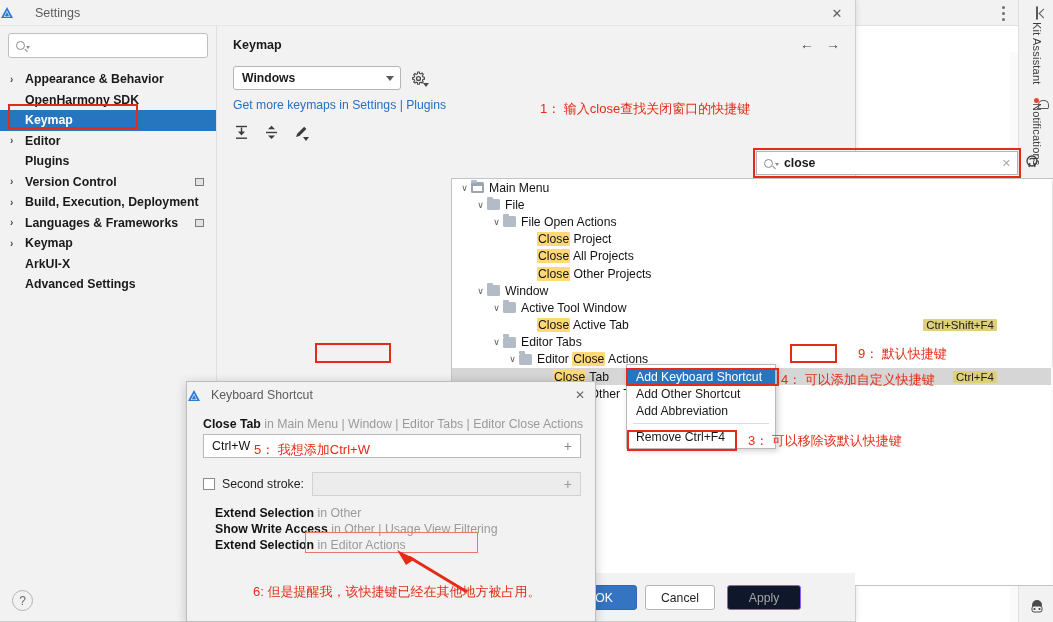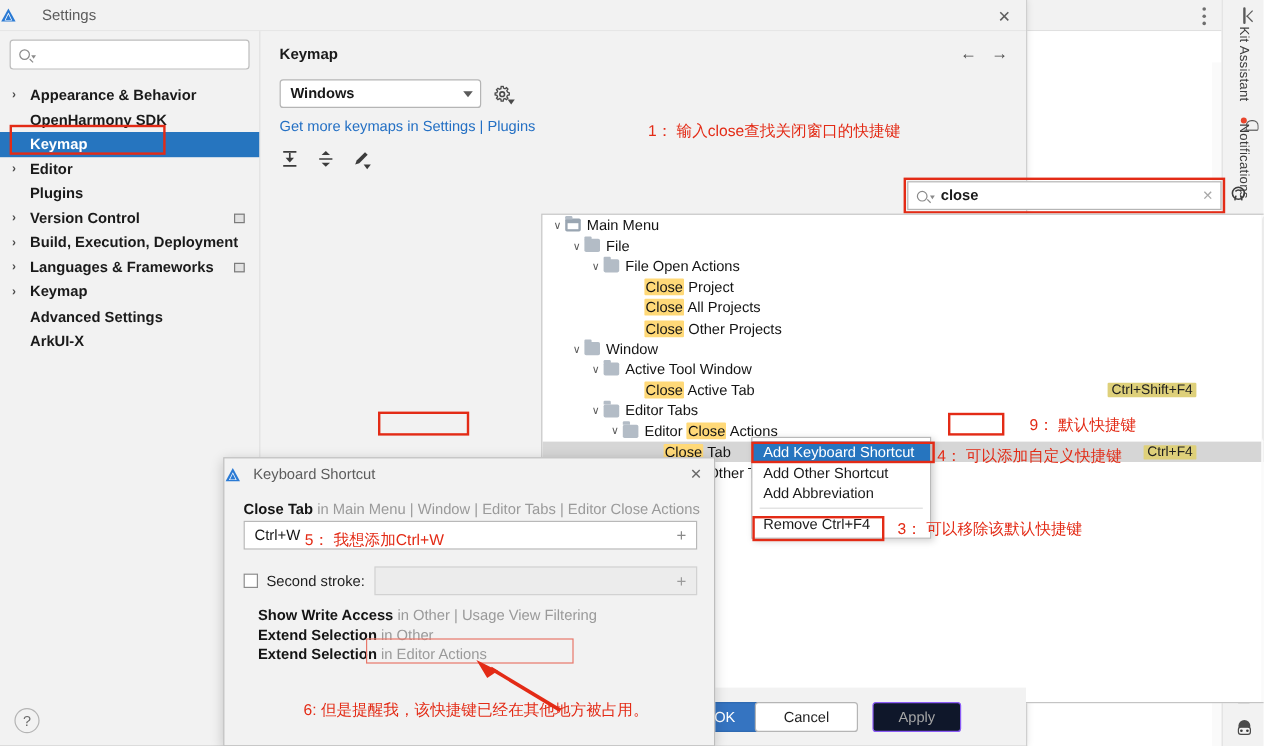--- a/index.html
+++ b/index.html
@@ -183,21 +183,21 @@
 
   
   #settings-bottom {
     position:absolute; left:218px; right:0; bottom:0; height:48px; background:#f2f2f2;
   }
   .dlg-btn {
     position:absolute; top:12px; height:25px; border-radius:3px; font-size:12.2px;
     display:flex; align-items:center; justify-content:center;
   }
   #btn-ok { right:218px; width:66px; background:#3574c1; color:#ffffff; border:1px solid #2f6ab2;text-align:right; }
-  #btn-cancel { right:140px; width:86px; background:#ffffff; color:#1f1f1f; border:1px solid #b5b5b5; }
+  #btn-cancel { right:140px; width:70px; background:#ffffff; color:#1f1f1f; border:1px solid #b5b5b5; }
   #btn-apply { right:54px; width:74px; background:#0f172a; color:#a5a5a5; border:1px solid #8b5cf6; }
 
   
   #ctx-menu {
     position:absolute; left:626px; top:364px; width:150px;
     background:#ffffff; border:1px solid #b9b9b9; box-shadow:2px 2px 6px rgba(0,0,0,0.18);
     padding:3px 0;
   }
   .ctx-item { height:17px; display:flex; align-items:center; padding-left:9px; font-size:12.2px; color:#1a1a1a; }
   .ctx-item.active { background:#2675bf; color:#ffffff;text-align:center; }
@@ -344,25 +344,25 @@
         <span class="arrow">›</span>
         <span class="nav-label">Languages &amp; Frameworks</span>
         <span class="nav-extra"></span>
       </div>
       <div class="nav-row">
         <span class="arrow">›</span>
         <span class="nav-label">Keymap</span>
       </div>
       <div class="nav-row">
         <span class="arrow"></span>
+        <span class="nav-label">ArkUI-X</span>
+      </div>
+      <div class="nav-row">
+        <span class="arrow"></span>
         <span class="nav-label">Advanced Settings</span>
-      </div>
-      <div class="nav-row">
-        <span class="arrow"></span>
-        <span class="nav-label">ArkUI-X</span>
       </div>
     </div>
 
     <div class="help-btn">?</div>
   </div>
 
   <div id="settings-right">
     <div id="km-header">
       <div id="km-title">Keymap</div>
       <div class="nav-arrows">
@@ -545,24 +545,24 @@
     <span class="chk"></span>
     <span id="ks-second-label">Second stroke:</span>
     <span id="ks-second-field">
       <span></span>
       <span class="plus">+</span>
     </span>
   </div>
 
   <div id="ks-assigned">
     <div class="assign-row">
+      <b>Extend Selection</b><span> in Other</span>
+    </div>
+    <div class="assign-row">
       <b>Show Write Access</b><span> in Other | Usage View Filtering</span>
-    </div>
-    <div class="assign-row">
-      <b>Extend Selection</b><span> in Other</span>
     </div>
     <div class="assign-row">
       <b>Extend Selection</b><span> in Editor Actions</span>
     </div>
   </div>
 </div>
 
 <div id="anno-layer">
   <div class="anno" id="anno-1" style="left: 540px; top: 100px;">1： 输入close查找关闭窗口的快捷键</div>
   <div class="anno" id="anno-2" style="left: 858px; top: 345px;">9：  默认快捷键</div>

